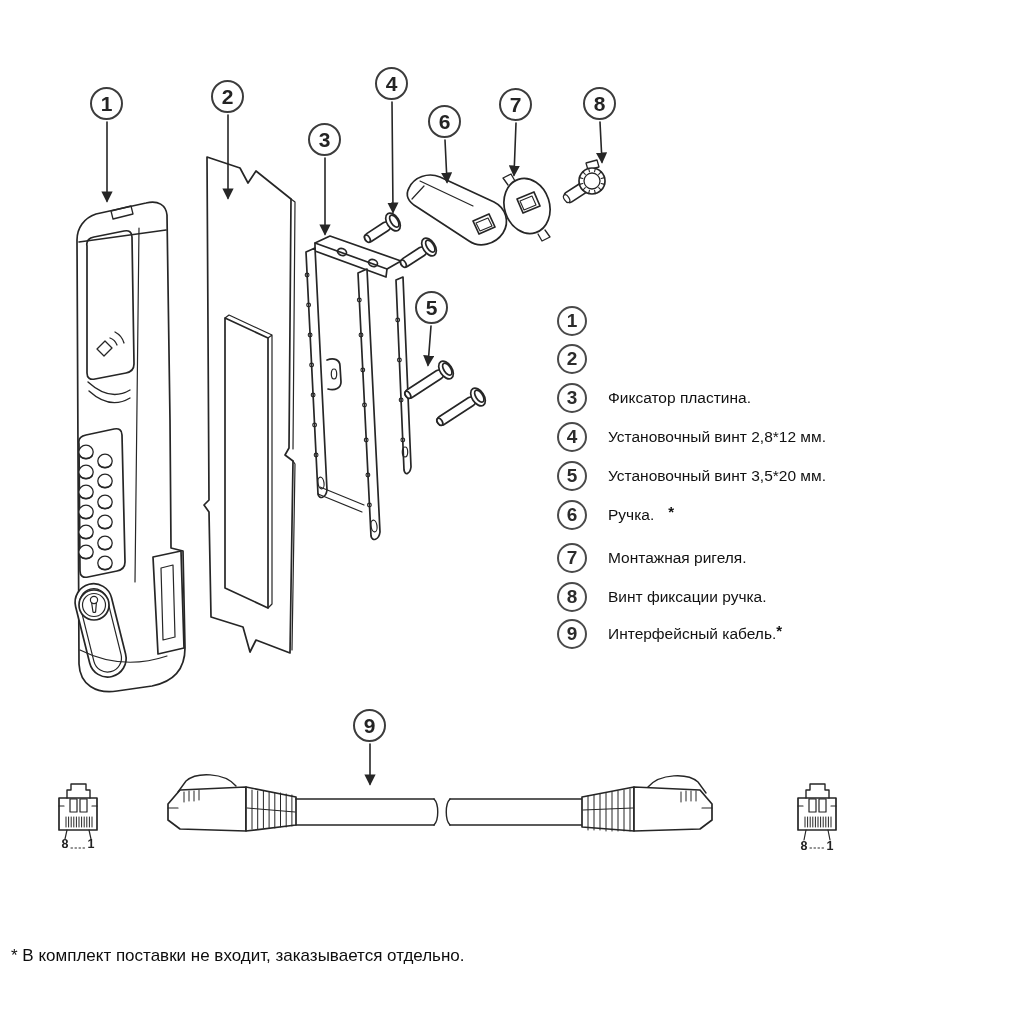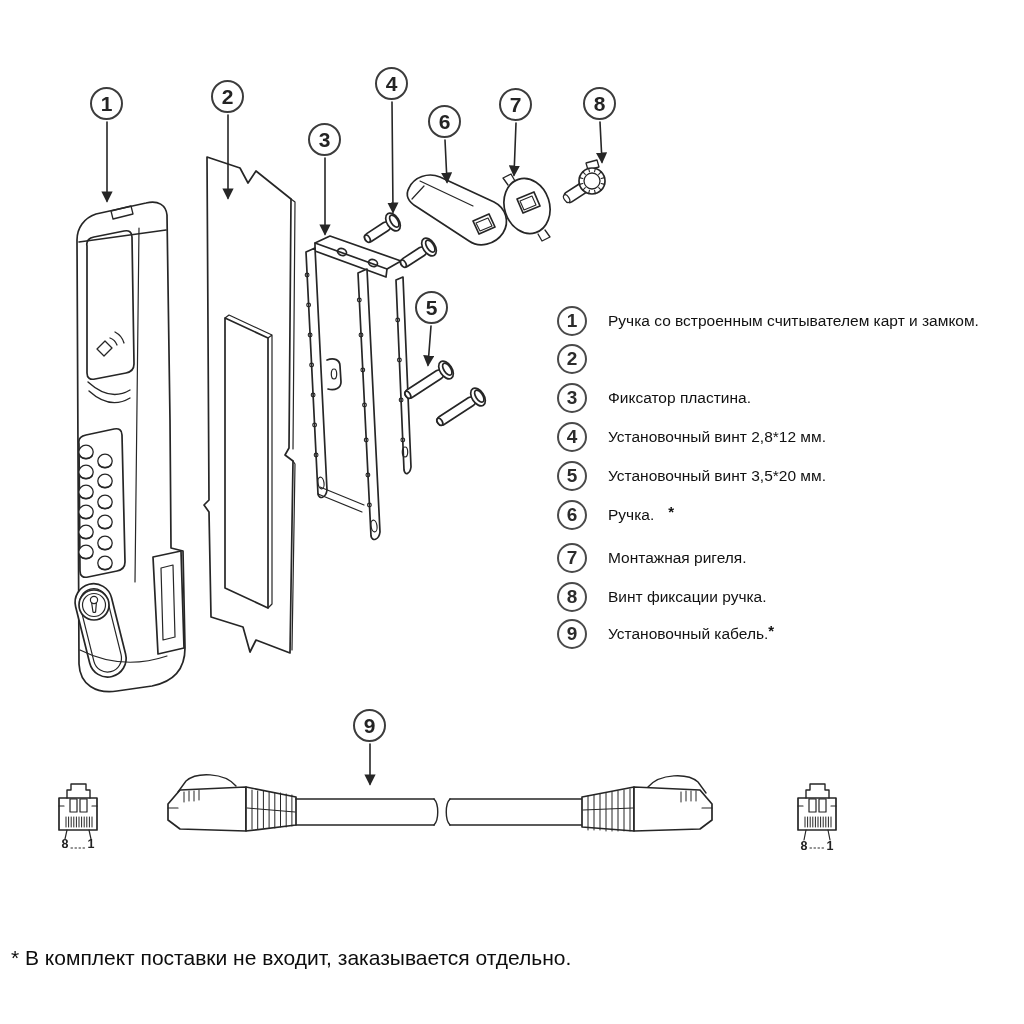--- a/index.html
+++ b/index.html
@@ -11,21 +11,21 @@
            font-size:21px;font-weight:bold;color:#242424;box-sizing:border-box;}
   .legend{position:absolute;left:557px;top:304px;width:460px;height:360px;}
   .legend-item{position:absolute;left:0;display:flex;align-items:center;height:30px;white-space:nowrap;}
   .legend-num{width:30px;height:30px;border:2px solid #4a4a4a;border-radius:50%;box-sizing:border-box;
               display:flex;align-items:center;justify-content:center;flex:none;
               font-size:19px;font-weight:bold;color:#2b2b2b;background:#fff;}
   .legend-text{margin-left:21px;font-size:15.5px;color:#111;}
   .legend-note{font-weight:bold;font-size:15px;position:relative;top:-4px;color:#111;}
   .legend-item:nth-child(6) .legend-note{margin-left:14px;}
   .pin-label{position:absolute;transform:translateX(-50%);font-size:12.5px;font-weight:bold;color:#222;}
-  .footnote{position:absolute;left:11px;top:946px;font-size:21px;color:#0d0d0d;}
+  .footnote{position:absolute;left:11px;top:946px;font-size:17px;color:#0d0d0d;}
 </style>
 </head>
 <body>
 
 <div class="canvas">
 
 <svg class="art" width="1024" height="1024" viewBox="0 0 1024 1024" xmlns="http://www.w3.org/2000/svg" xmlns:xlink="http://www.w3.org/1999/xlink">
   <defs>
     <marker id="ah" viewBox="0 0 10 10" refX="8.5" refY="5" markerWidth="7" markerHeight="7" orient="auto">
       <path d="M0,0 L10,5 L0,10 Z" fill="#262626" stroke="none"></path>
@@ -272,21 +272,20 @@
 <div class="callout" style="left:583px;top:87px">
       <span>8</span>
     </div>
 <div class="callout" style="left:353px;top:709px">
       <span>9</span>
     </div>
 
 <div class="legend">
   <div class="legend-item" style="top:2px">
     <span class="legend-num">1</span>
-    <span class="legend-text">Ручка со встроенным считывателем карт и замком.</span>
     <span class="legend-note"></span>
   </div>
   <div class="legend-item" style="top:40px">
     <span class="legend-num">2</span>
     <span class="legend-note"></span>
   </div>
   <div class="legend-item" style="top:79px">
     <span class="legend-num">3</span>
     <span class="legend-text">Фиксатор пластина.</span>
     <span class="legend-note"></span>
@@ -311,21 +310,21 @@
     <span class="legend-text">Монтажная ригеля.</span>
     <span class="legend-note"></span>
   </div>
   <div class="legend-item" style="top:278px">
     <span class="legend-num">8</span>
     <span class="legend-text">Винт фиксации ручка.</span>
     <span class="legend-note"></span>
   </div>
   <div class="legend-item" style="top:315px">
     <span class="legend-num">9</span>
-    <span class="legend-text">Установочный кабель.</span>
+    <span class="legend-text">Интерфейсный кабель.</span>
     <span class="legend-note">*</span>
   </div>
 </div>
 
 <span class="pin-label" style="left:65px;top:837px">8</span>
 <span class="pin-label" style="left:91px;top:837px">1</span>
 <span class="pin-label" style="left:804px;top:839px">8</span>
 <span class="pin-label" style="left:830px;top:839px">1</span>
 
 <div class="footnote">* В комплект поставки не входит, заказывается отдельно.</div>

